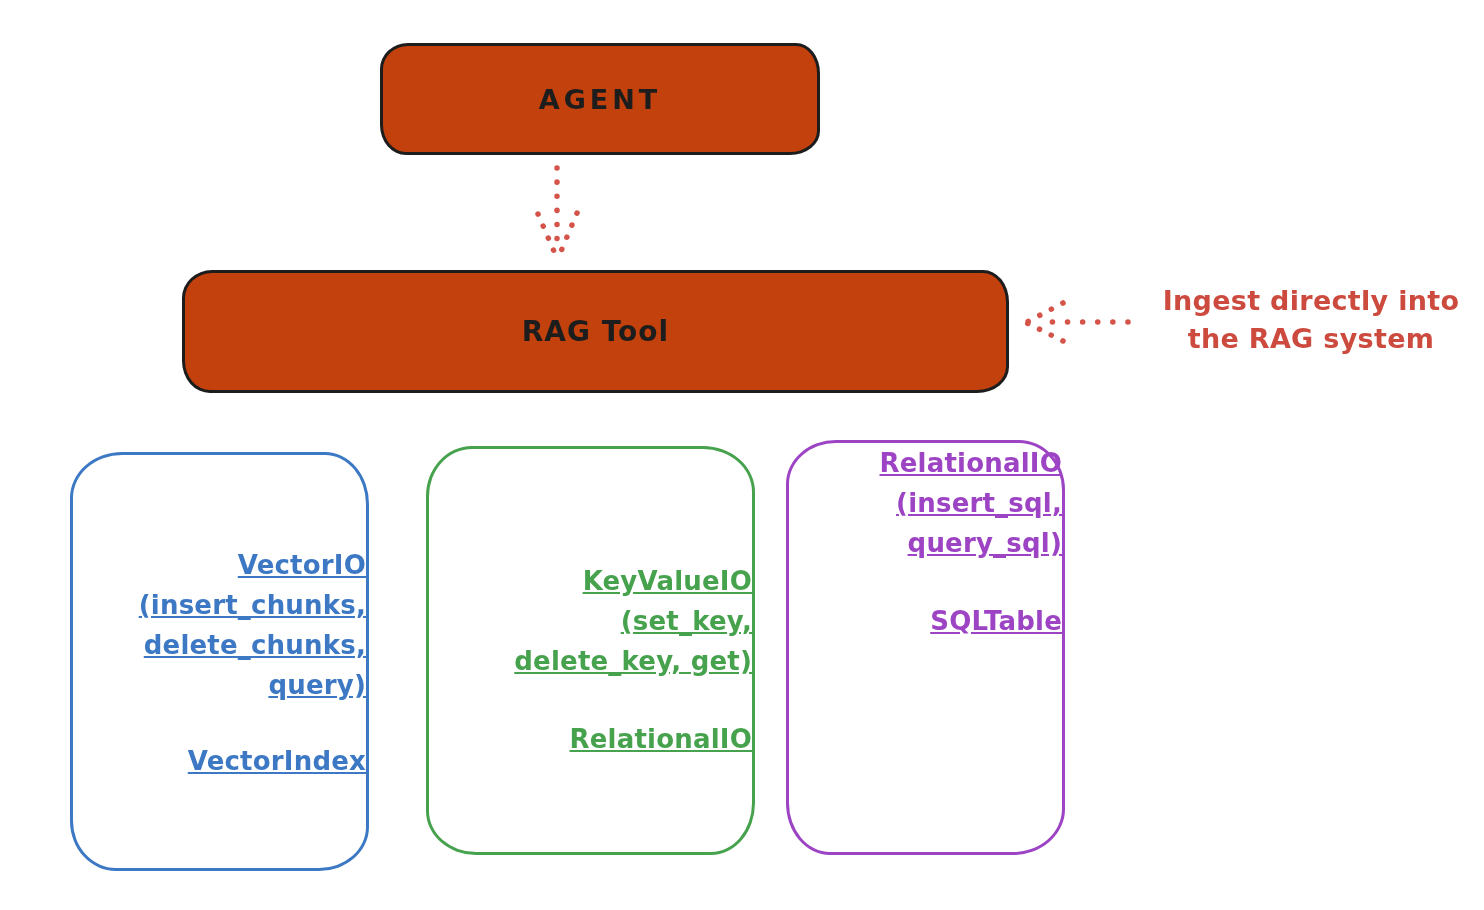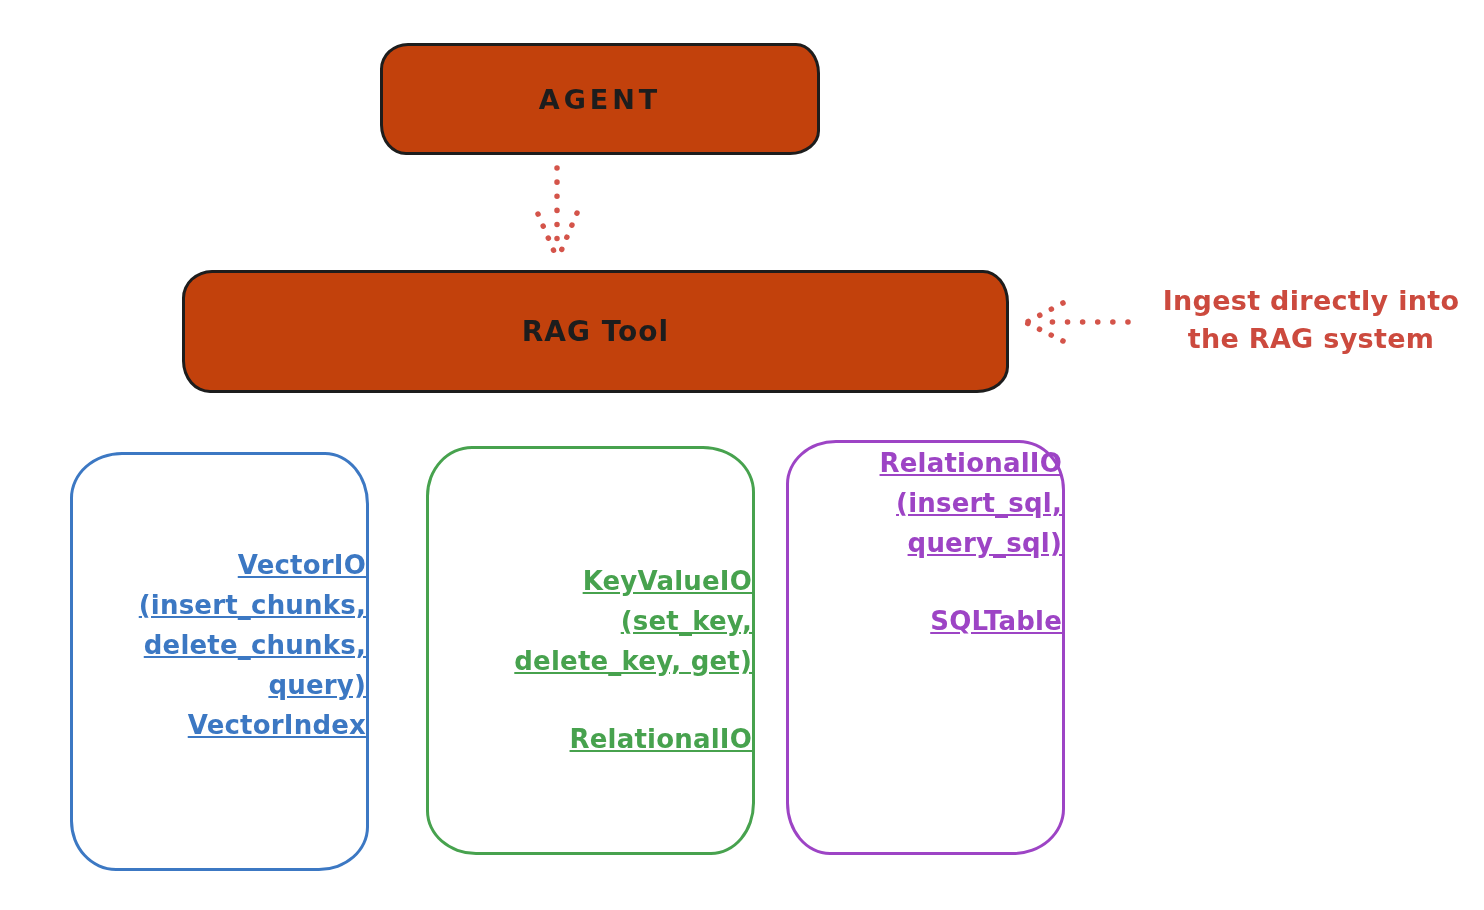--- a/index.html
+++ b/index.html
@@ -70,21 +70,21 @@
     letter-spacing: 0.2px;
   }
   .store-vector {
     left: 70px; top: 452px;
     width: 299px; height: 419px;
     border-color: #3c78c3;
     color: #3c78c3;
     border-radius: 52px 44px 50px 46px / 46px 52px 44px 50px;
     padding-top: 90px;
   }
-  .store-vector .index-label { }
+  .store-vector .index-label { margin-top: 36px; }
   .store-keyvalue {
     left: 426px; top: 446px;
     width: 329px; height: 409px;
     border-color: #47a24e;
     color: #47a24e;
     border-radius: 46px 52px 44px 50px / 50px 46px 52px 44px;
     padding-top: 112px;
   }
   .store-keyvalue .index-label { margin-top: 38px; }
   .store-relational {

